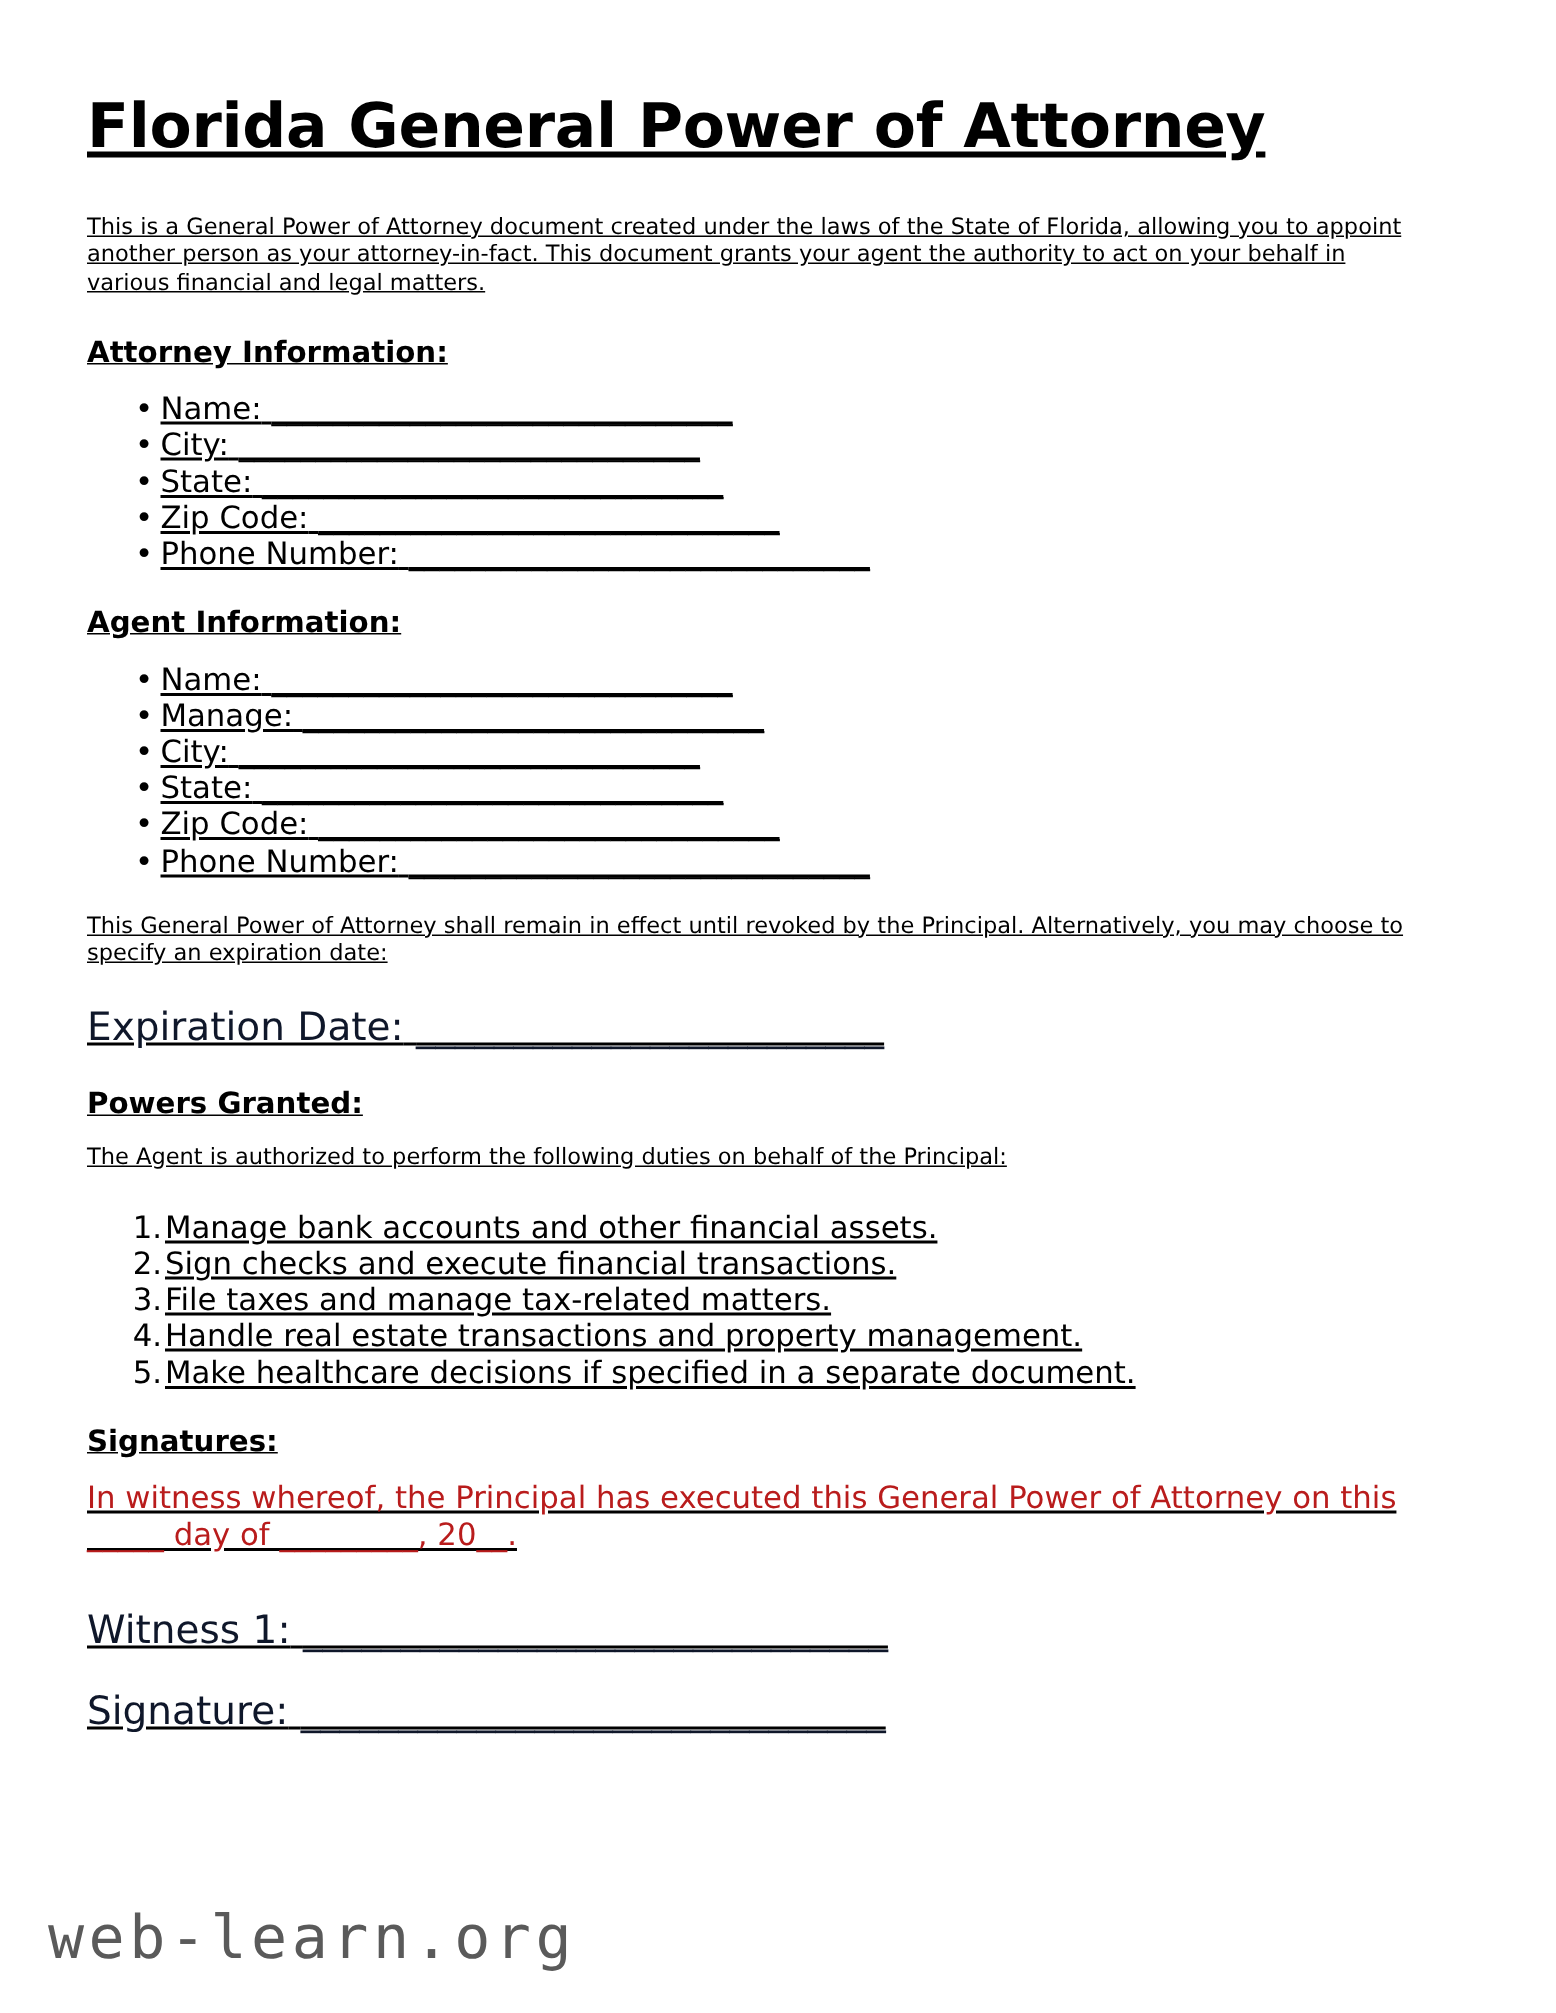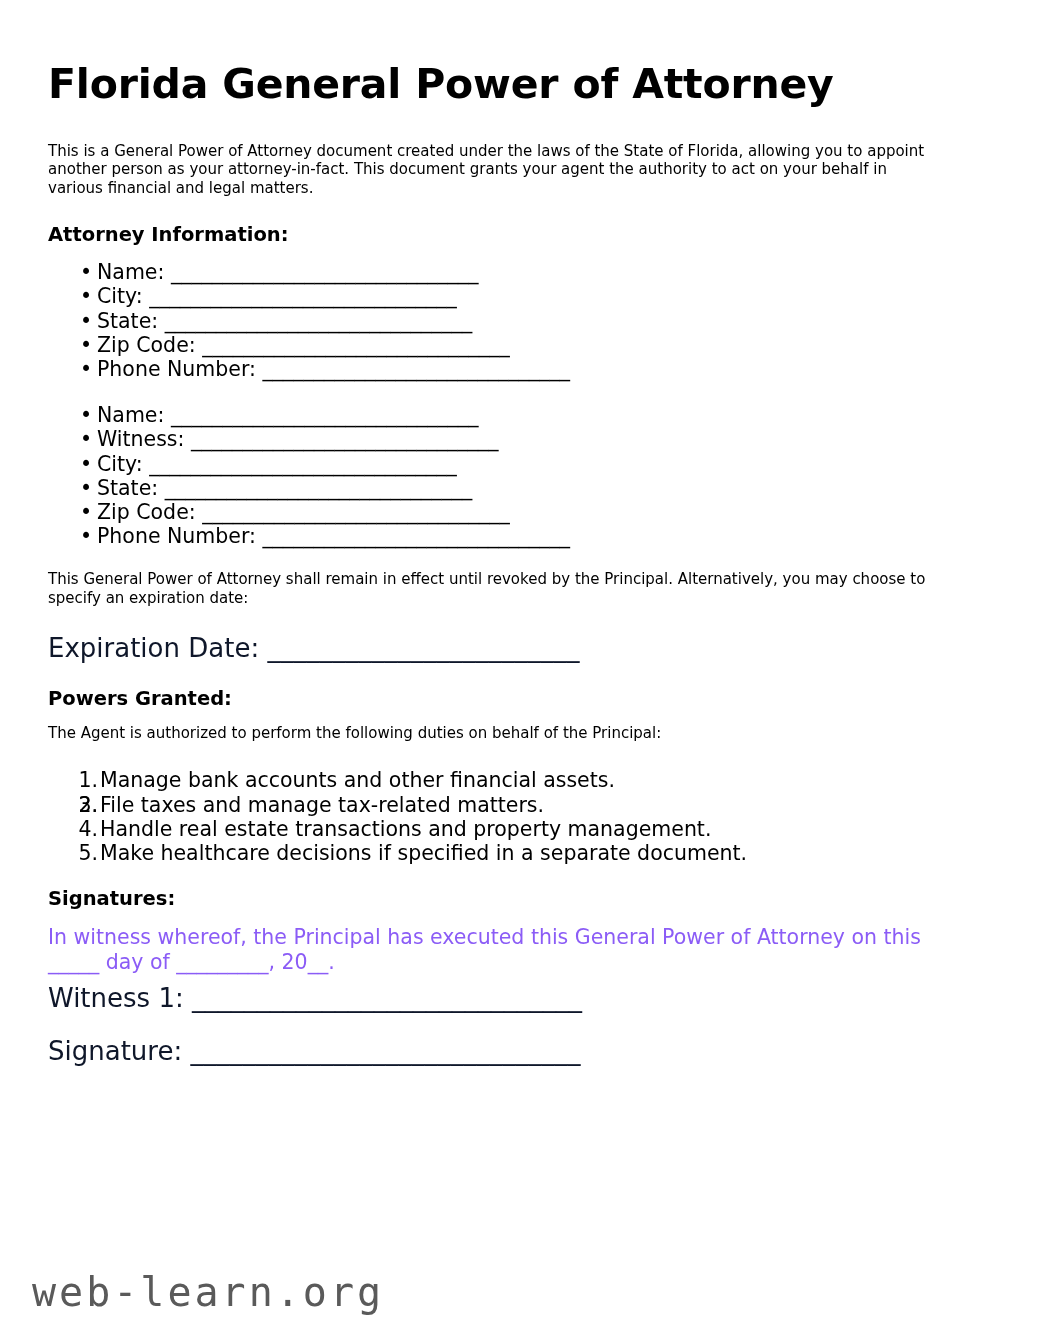--- a/index.html
+++ b/index.html
@@ -13,23 +13,24 @@
     width: 1037px;
     height: 1342px;
     background: #ffffff;
     overflow: hidden;
     font-family: "DejaVu Sans", "Liberation Sans", sans-serif;
     color: #000000;
     box-sizing: border-box;
   }
   .content {
     position: absolute;
-    left: 48px;
+    left: 58px;
     top: 62px;
     width: 893px;
+    text-decoration: underline;
   }
 
   h1.doc-title {
     font-size: 41px;
     font-weight: bold;
     line-height: 1.12;
     margin: 0 0 34px 0;
     letter-spacing: -0.2px;
     color: #000;
   }
@@ -96,22 +97,22 @@
   p.sig-line {
     font-size: 26px;
     line-height: 1.22;
     margin: 0 0 22px 0;
     white-space: nowrap;
     color: #0f172a;
   }
   p.witness-para {
     font-size: 20.5px;
     line-height: 1.22;
-    margin: 0 0 8px 0;
-    color: #8b5cf6;
+    margin: 0 0 36px 0;
+    color: #b91c1c;
   }
 
   .watermark {
     position: absolute;
     left: 32px;
     top: 1272px;
     font-family: "DejaVu Sans Mono", "Liberation Mono", monospace;
     font-size: 40px;
     letter-spacing: 3px;
     color: #5a5a5a;
@@ -142,26 +143,27 @@
         <span class="bullet">•</span><span>State:</span> <span>______________________________</span>
       </li>
       <li>
         <span class="bullet">•</span><span>Zip Code:</span> <span>______________________________</span>
       </li>
       <li>
         <span class="bullet">•</span><span>Phone Number:</span> <span>______________________________</span>
       </li>
     </ul>
 
+    <h2 class="section-head">Agent Information:</h2>
     <ul class="field-list">
       <li>
         <span class="bullet">•</span><span>Name:</span> <span>______________________________</span>
       </li>
       <li>
-        <span class="bullet">•</span><span>Witness:</span> <span>______________________________</span>
+        <span class="bullet">•</span><span>Manage:</span> <span>______________________________</span>
       </li>
       <li>
         <span class="bullet">•</span><span>City:</span> <span>______________________________</span>
       </li>
       <li>
         <span class="bullet">•</span><span>State:</span> <span>______________________________</span>
       </li>
       <li>
         <span class="bullet">•</span><span>Zip Code:</span> <span>______________________________</span>
       </li>
@@ -176,21 +178,21 @@
       <span>________________________</span>
     </p>
 
     <h2 class="section-head">Powers Granted:</h2>
     <p class="para">The Agent is authorized to perform the following duties on behalf of the Principal:</p>
     <ol class="power-list">
       <li>
         <span class="num">1.</span><span>Manage bank accounts and other financial assets.</span>
       </li>
       <li>
-        <span class="num">2.</span>
+        <span class="num">2.</span><span>Sign checks and execute financial transactions.</span>
       </li>
       <li>
         <span class="num">3.</span><span>File taxes and manage tax-related matters.</span>
       </li>
       <li>
         <span class="num">4.</span><span>Handle real estate transactions and property management.</span>
       </li>
       <li>
         <span class="num">5.</span><span>Make healthcare decisions if specified in a separate document.</span>
       </li>

